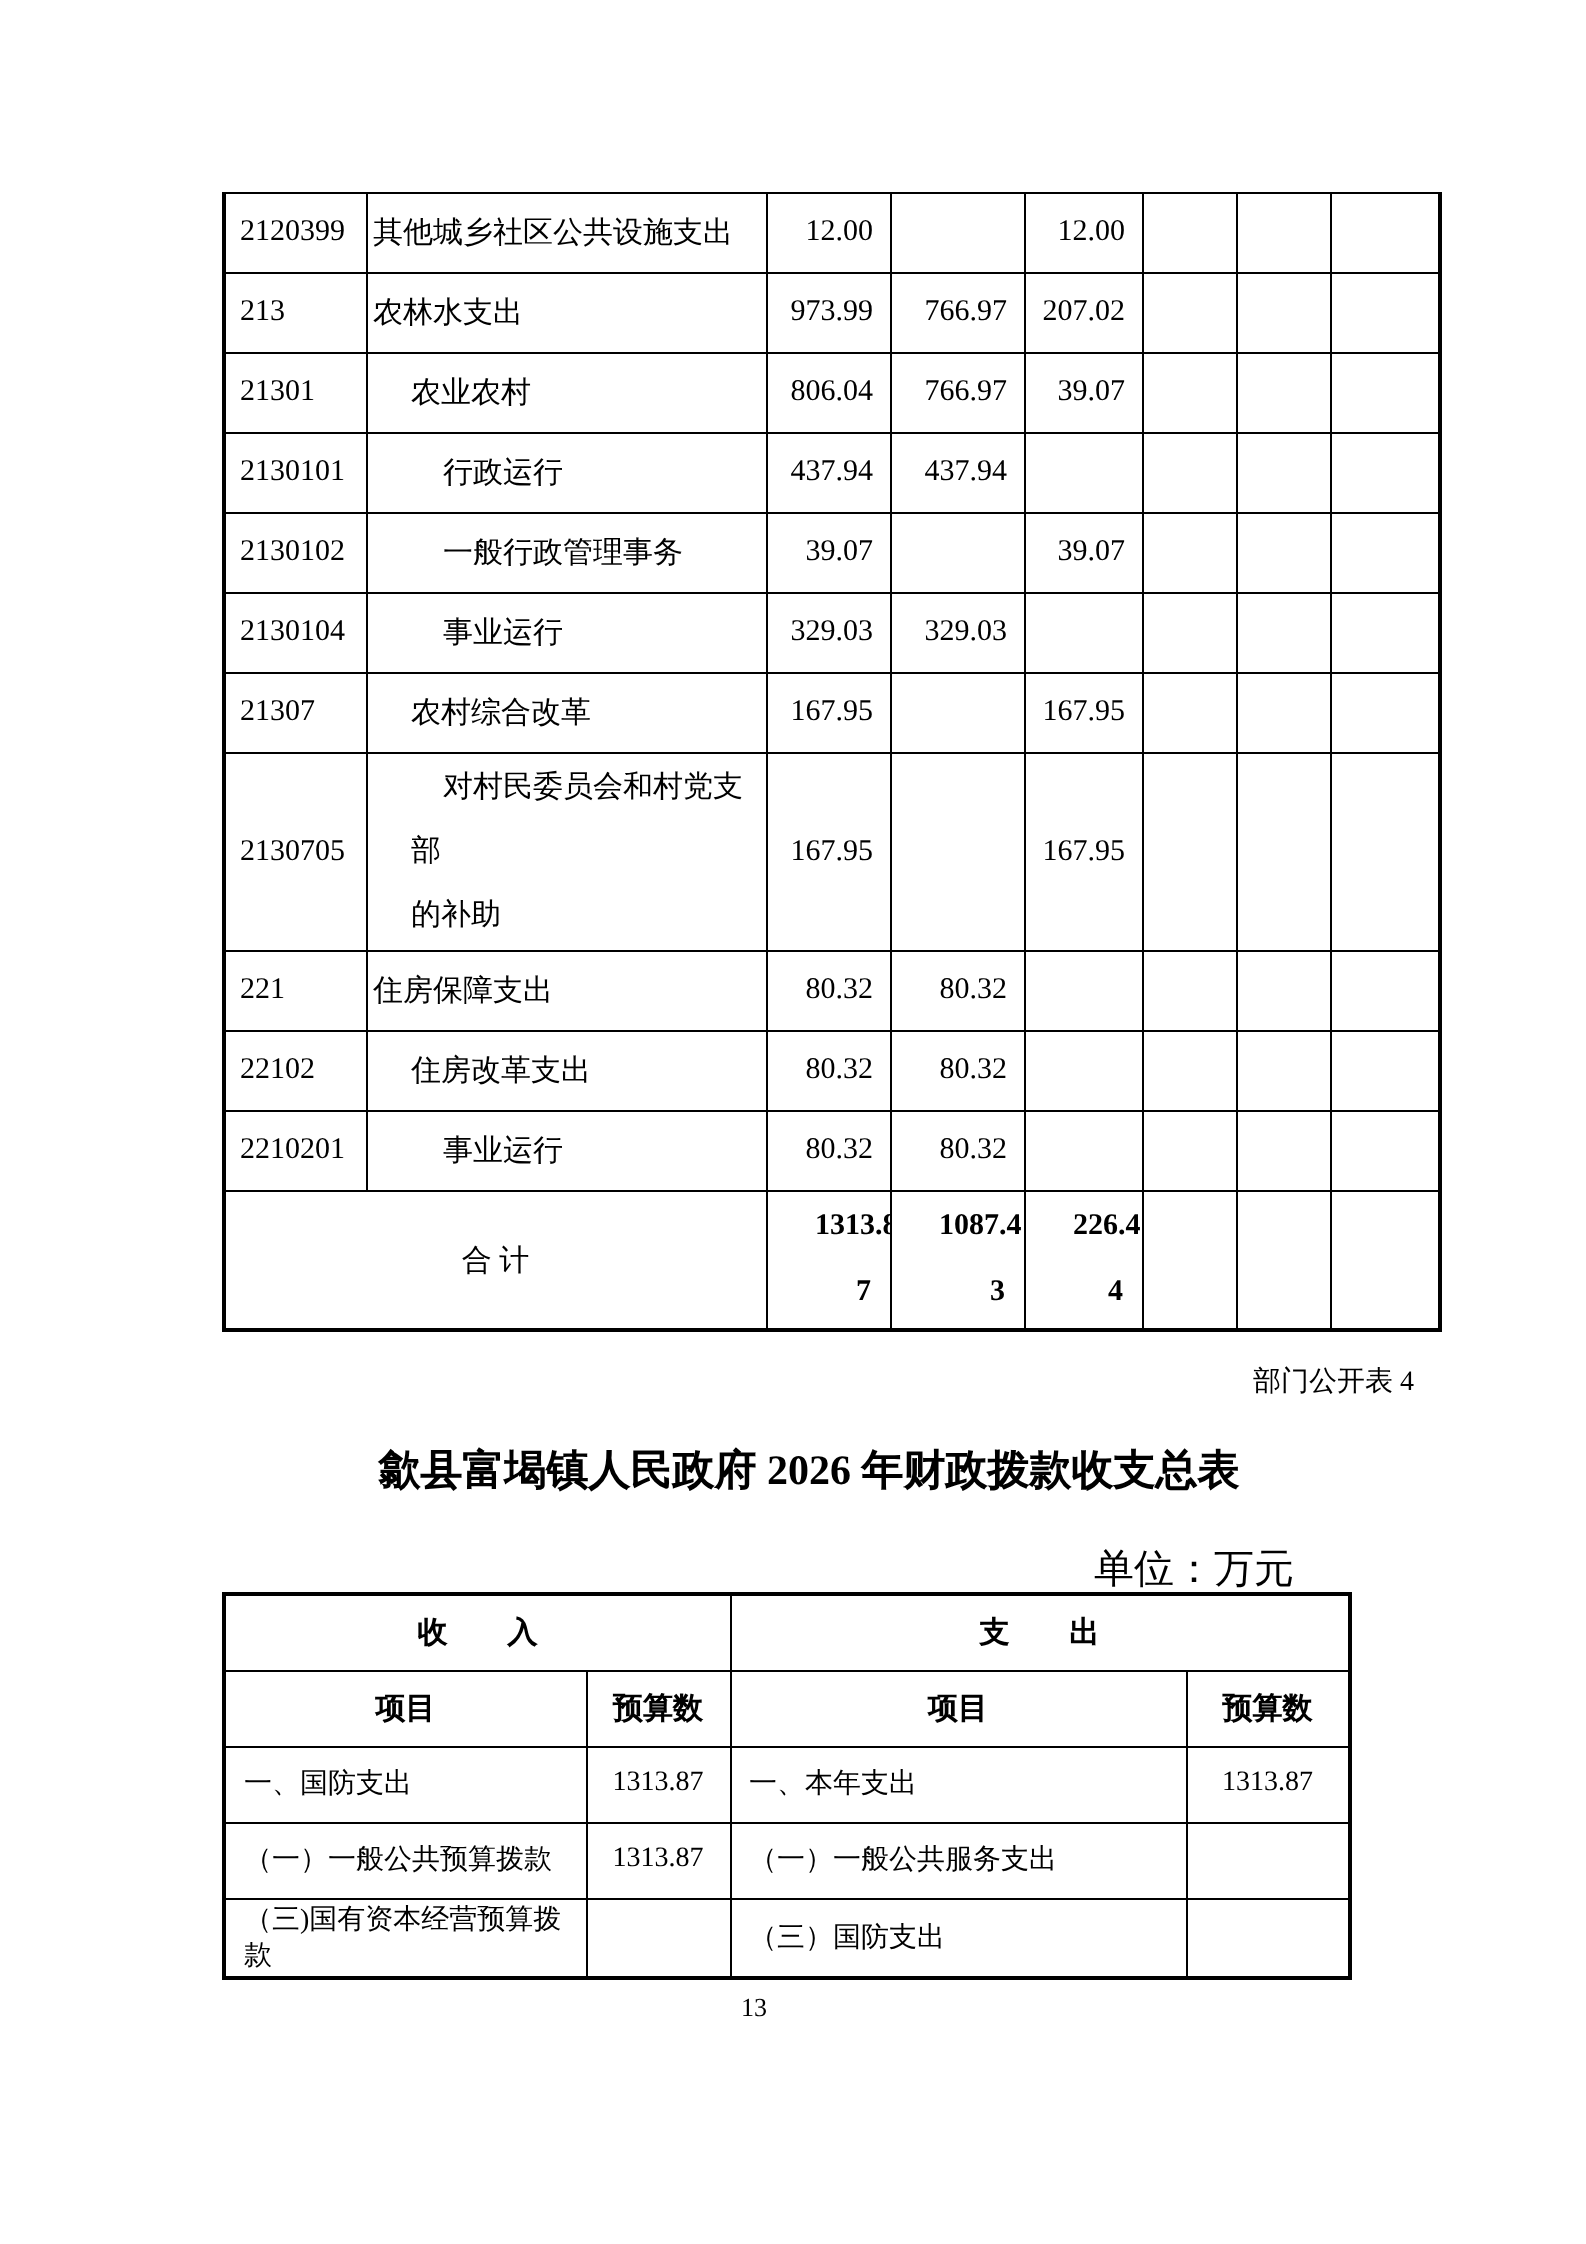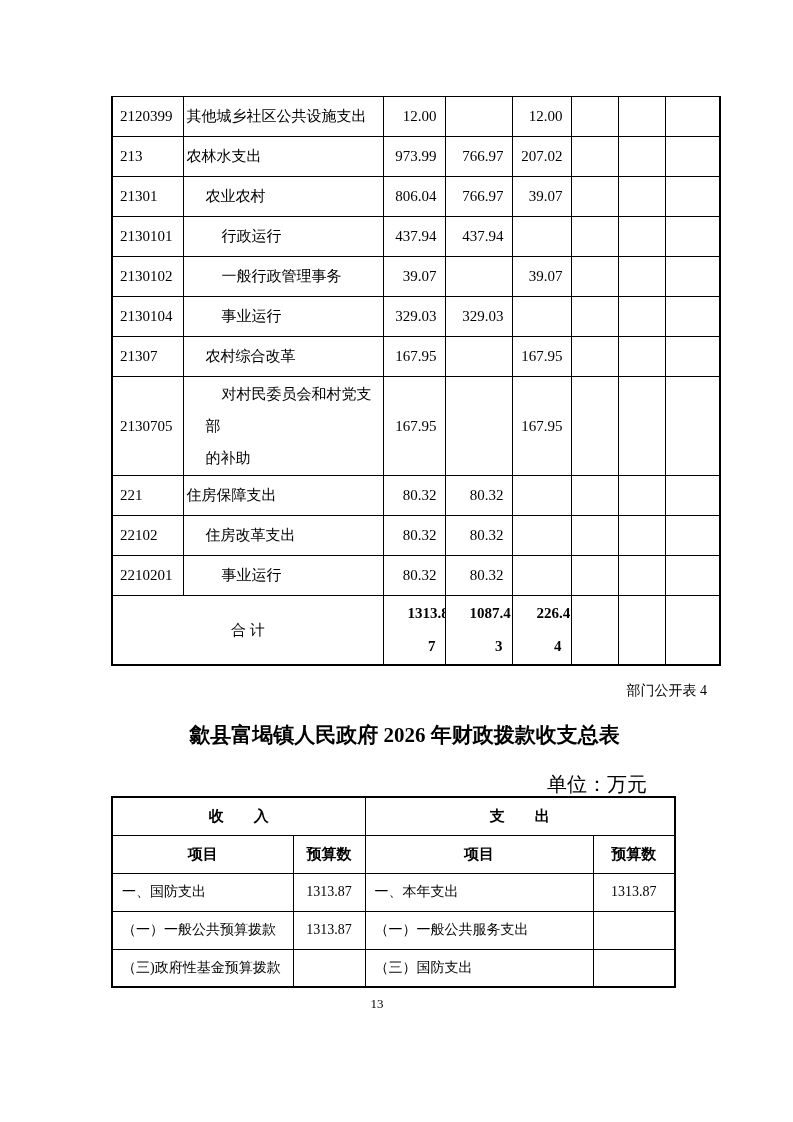--- a/index.html
+++ b/index.html
@@ -225,21 +225,21 @@
           <td class="c-item">一、本年支出</td>
           <td class="c-budget">1313.87</td>
         </tr>
         <tr>
           <td class="c-item">（一）一般公共预算拨款</td>
           <td class="c-budget">1313.87</td>
           <td class="c-item">（一）一般公共服务支出</td>
           <td class="c-budget"></td>
         </tr>
         <tr>
-          <td class="c-item">（三)政府性基金预算拨款</td>
+          <td class="c-item">（三)国有资本经营预算拨款</td>
           <td class="c-budget"></td>
           <td class="c-item">（三）国防支出</td>
           <td class="c-budget"></td>
         </tr>
       </tbody>
   </table>
 
   <div class="page-num">13</div>
 
 </div>

